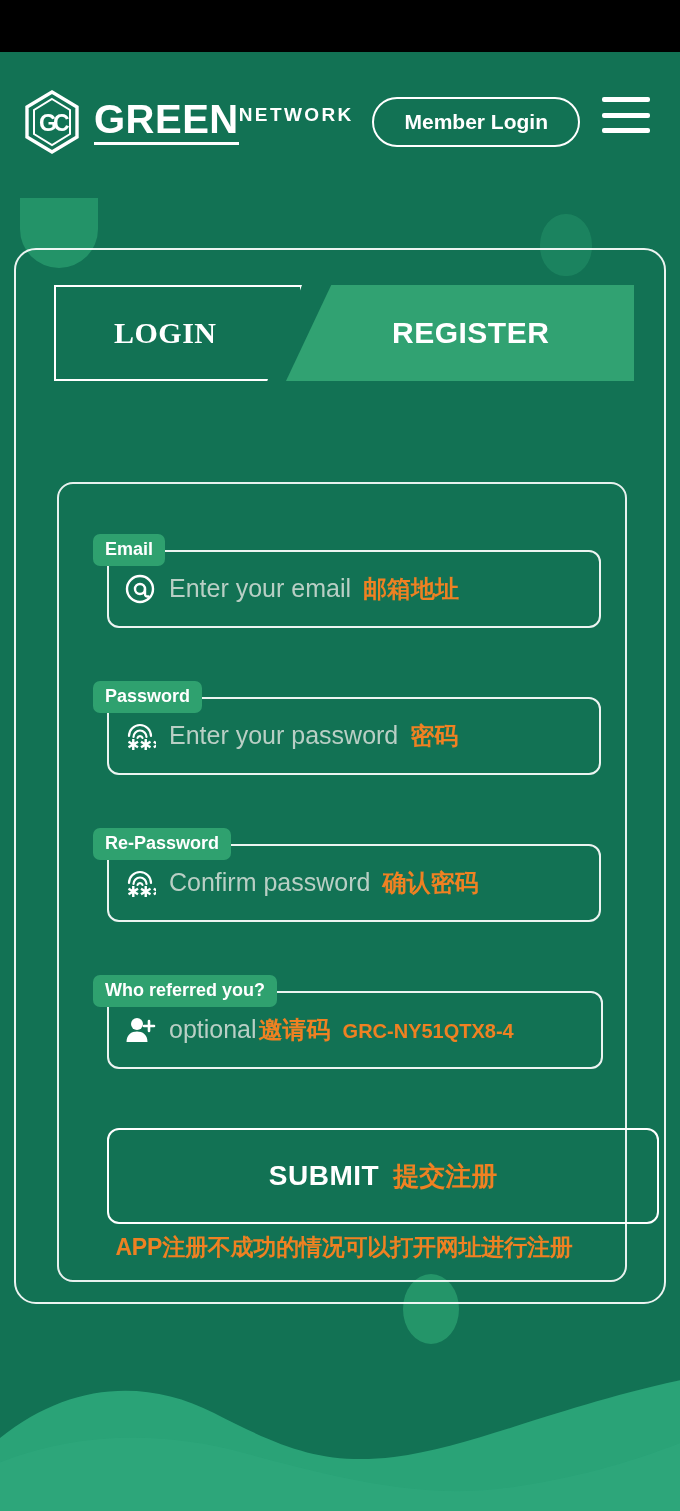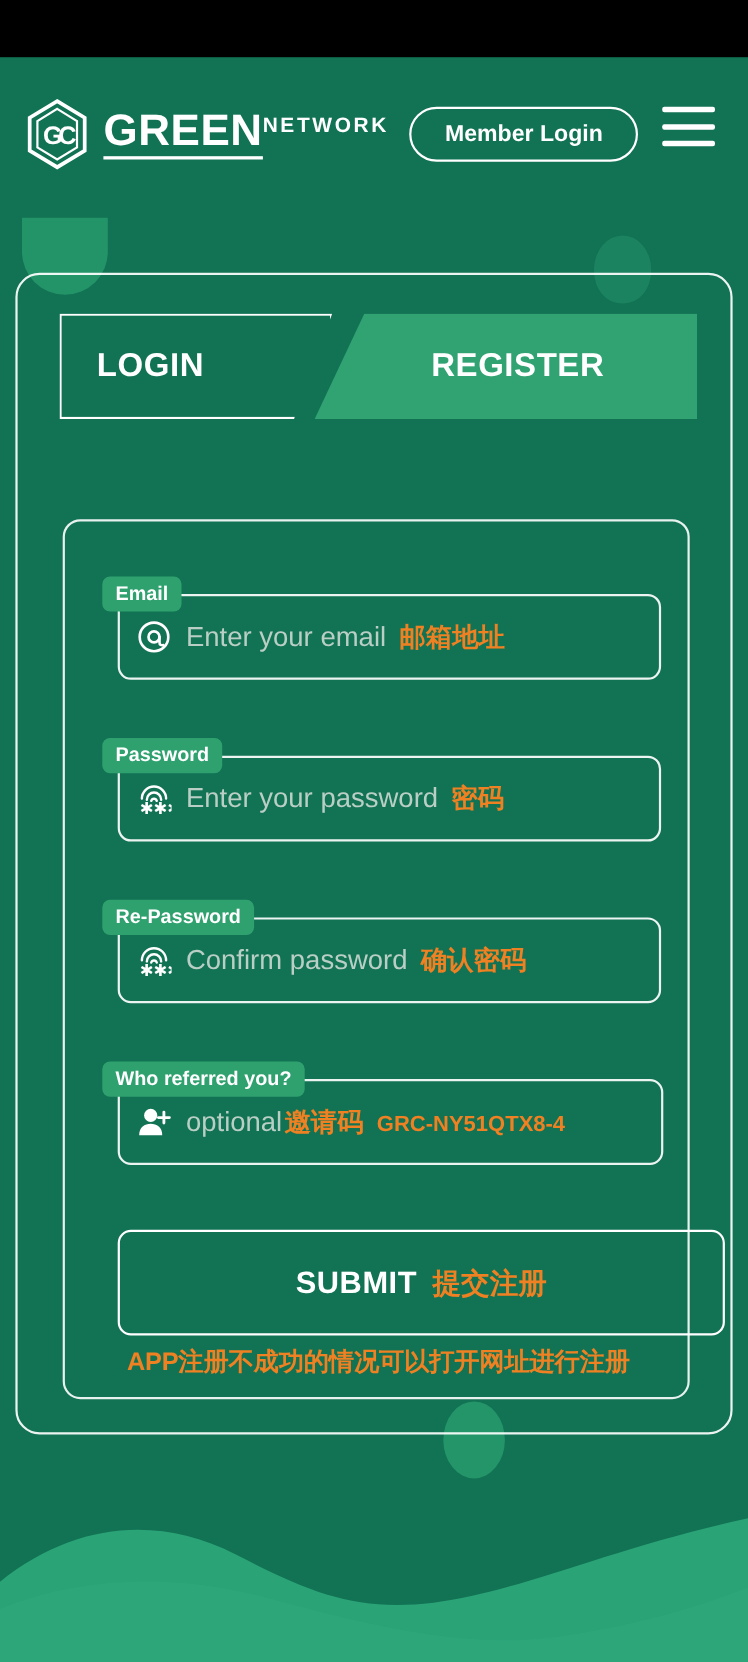--- a/index.html
+++ b/index.html
@@ -131,36 +131,37 @@
     position: absolute; top: 0; height: 96px;
     display: flex; align-items: center;
     color: #ffffff;
     font-size: 30px;
     font-weight: 700;
     letter-spacing: .5px;
     cursor: pointer;
   }
   .tab-login {
     left: 0; width: 248px;
-    padding-left: 32px;
+    padding-left: 58px;
     border: 2.5px solid #ffffff;
     clip-path: polygon(0 0, 100% 0, 86% 100%, 0 100%);
     background: transparent;
+    font-family: Liberation Serif, serif;
   }
   .tab-register {
     left: 232px; width: 348px;
     padding-left: 106px;
     background: #31a272;
     clip-path: polygon(13% 0, 100% 0, 100% 100%, 0 100%);
   }
 
   
   .form-panel {
     position: absolute;
-    left: 41px; top: 222px;
+    left: 41px; top: 232px;
     width: 570px; height: 800px;
     border: 2px solid rgba(255,255,255,.9);
     border-radius: 16px;
   }
 
   
   .field { position: absolute; left: 34px; width: 500px; }
   .field-label {
     position: absolute; left: 0; top: 0;
     background: #2fa16f;

